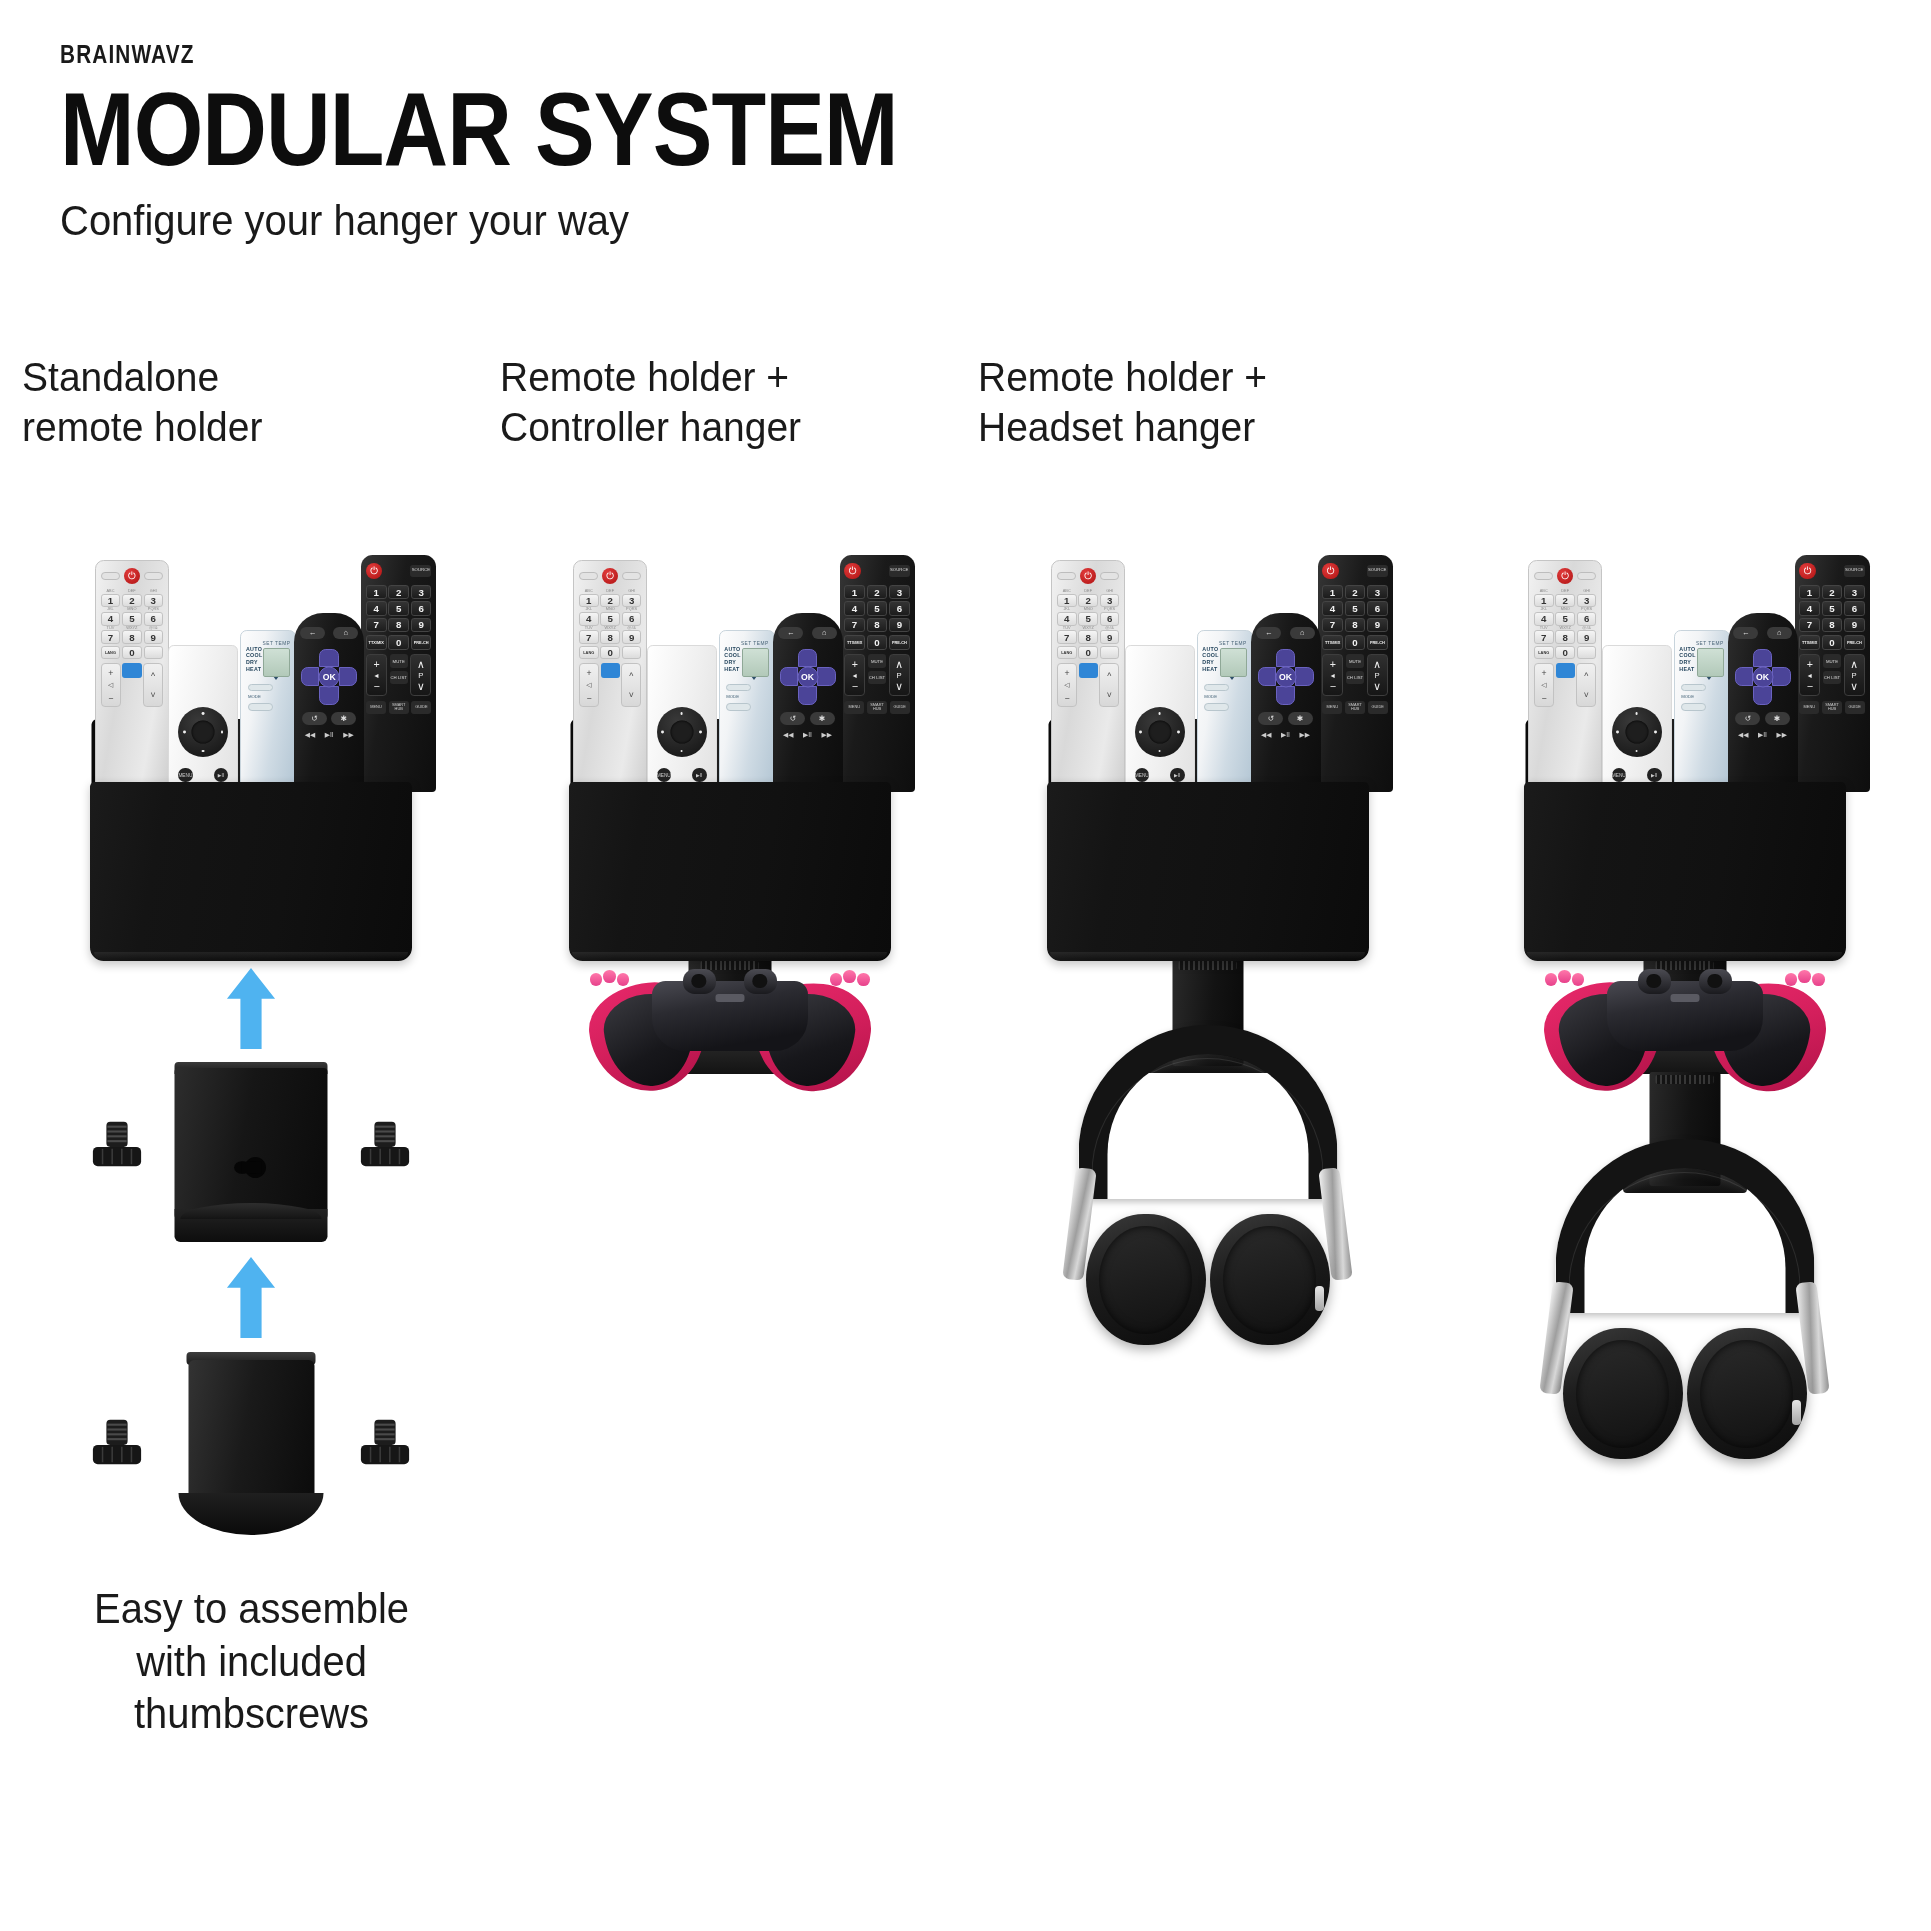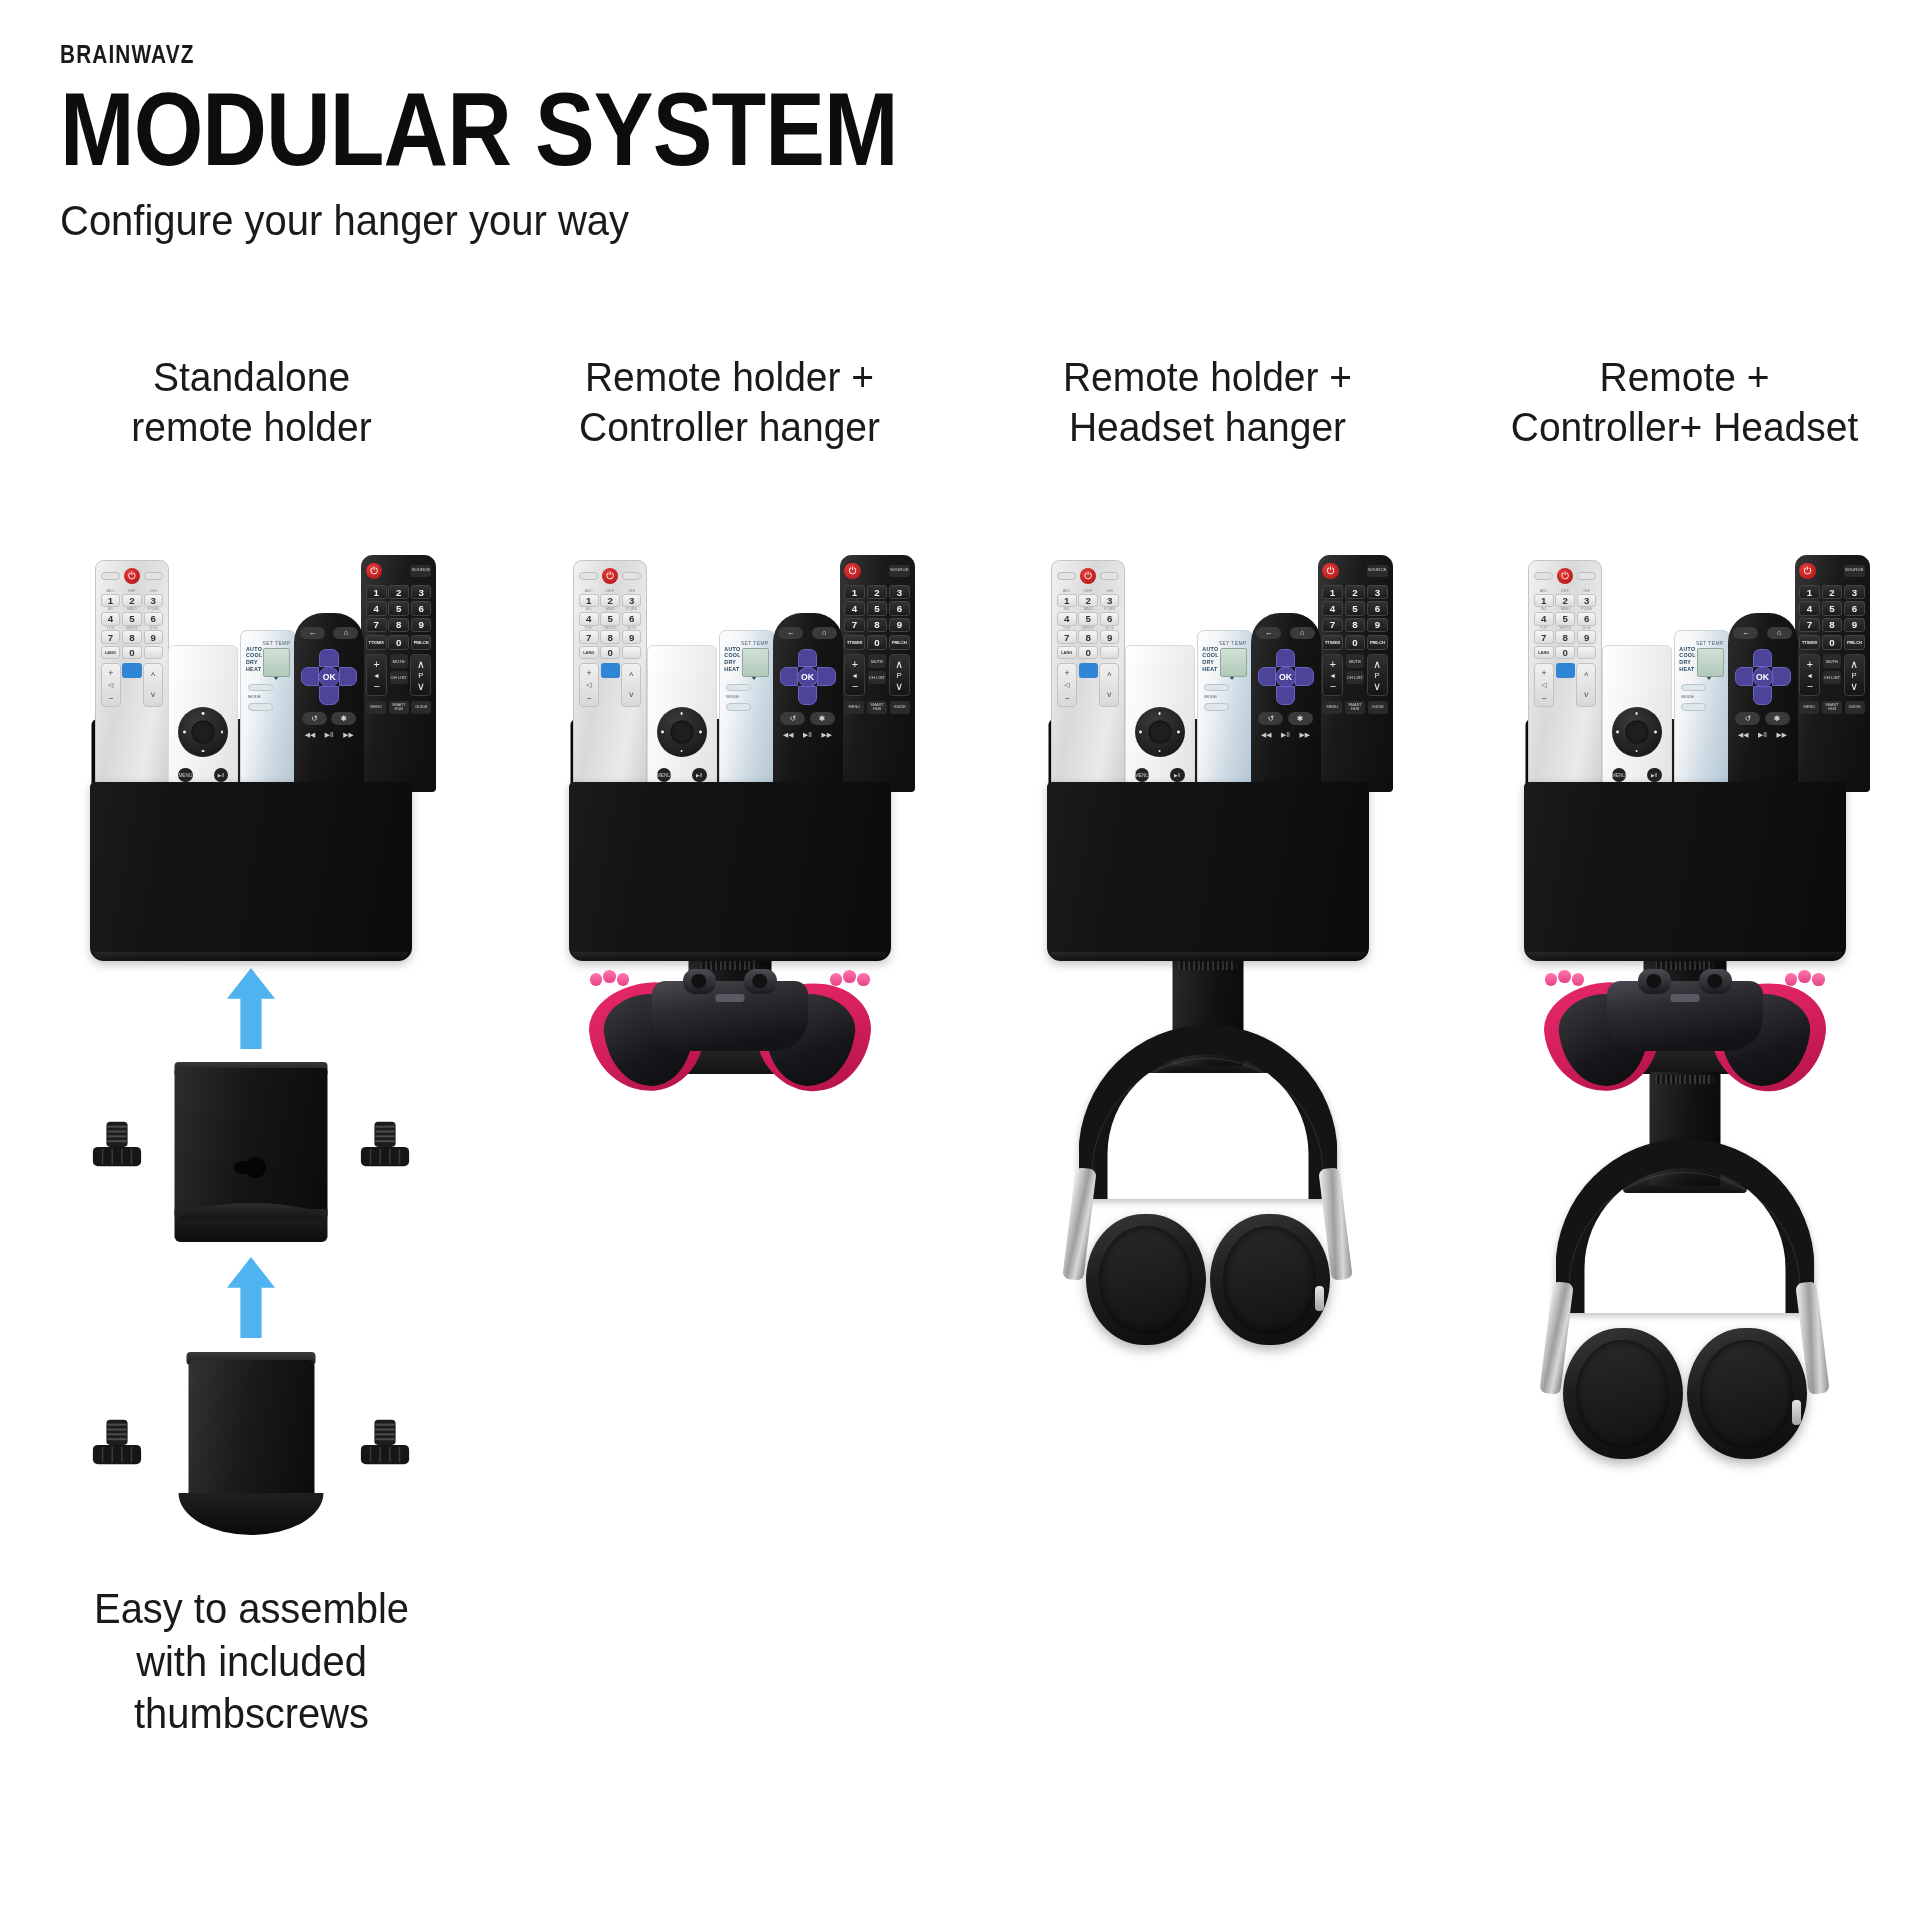--- a/index.html
+++ b/index.html
@@ -12,21 +12,21 @@
            transform:scaleX(.80); transform-origin:left center; color:#1a1a1a; }
   #title { font-size:104px; font-weight:700; letter-spacing:-1px; line-height:1.02;
            transform:scaleX(.86); transform-origin:left center; color:#0d0d0d;
            margin-top:5.8px; white-space:nowrap; }
   #subtitle { font-size:43px; font-weight:300; line-height:1.1; color:#1a1a1a;
               transform:scaleX(.93); transform-origin:left center; margin-top:15.4px; white-space:nowrap; }
 
   
   .col { position:absolute; top:0; width:483px; height:1931px; }
   .col-head { position:absolute; top:352px; left:0; width:100%;
-              text-align:center; font-size:41px; font-weight:300; line-height:1.22;
+              font-size:41px; font-weight:300; line-height:1.22;
               color:#1a1a1a; }
   .col-head span { display:block; transform:scaleX(.95); }
 
   
   .holder { position:absolute; width:322px; height:179px; left:50%; transform:translateX(-50%);
             top:782px;
             background:linear-gradient(100deg,#1b1b1b 0%,#141414 22%,#111 60%,#0b0b0b 100%);
             border-radius:4.8px 4.8px 13.5px 13.5px; z-index:6;
             box-shadow:0 3.9px 9.7px rgba(0,0,0,.22); }
   .holder::after{ content:""; position:absolute; left:3.9px; right:3.9px; bottom:1.9px; height:6.8px;
@@ -759,24 +759,20 @@
   <div class="hp" style="top:1025px">
     <div class="band"></div>
     <div class="yoke l"></div>
     <div class="yoke r"></div>
     <div class="cup l"></div>
     <div class="cup r"></div>
     <div class="knob"></div>
   </div>
     </div>
     <div class="col" style="left: 1443px;">
-  <div class="col-head">
-    <span>Remote +</span>
-    <span>Controller+ Headset</span>
-  </div>
   <div class="remotes">
 
     <div class="rem rem-silver">
       <div class="toprow">
         <div class="pill"></div>
         <div class="powerbtn">⏻</div>
         <div class="pill"></div>
       </div>
       <div class="numpad">
             <div class="lbl">ABC</div>

